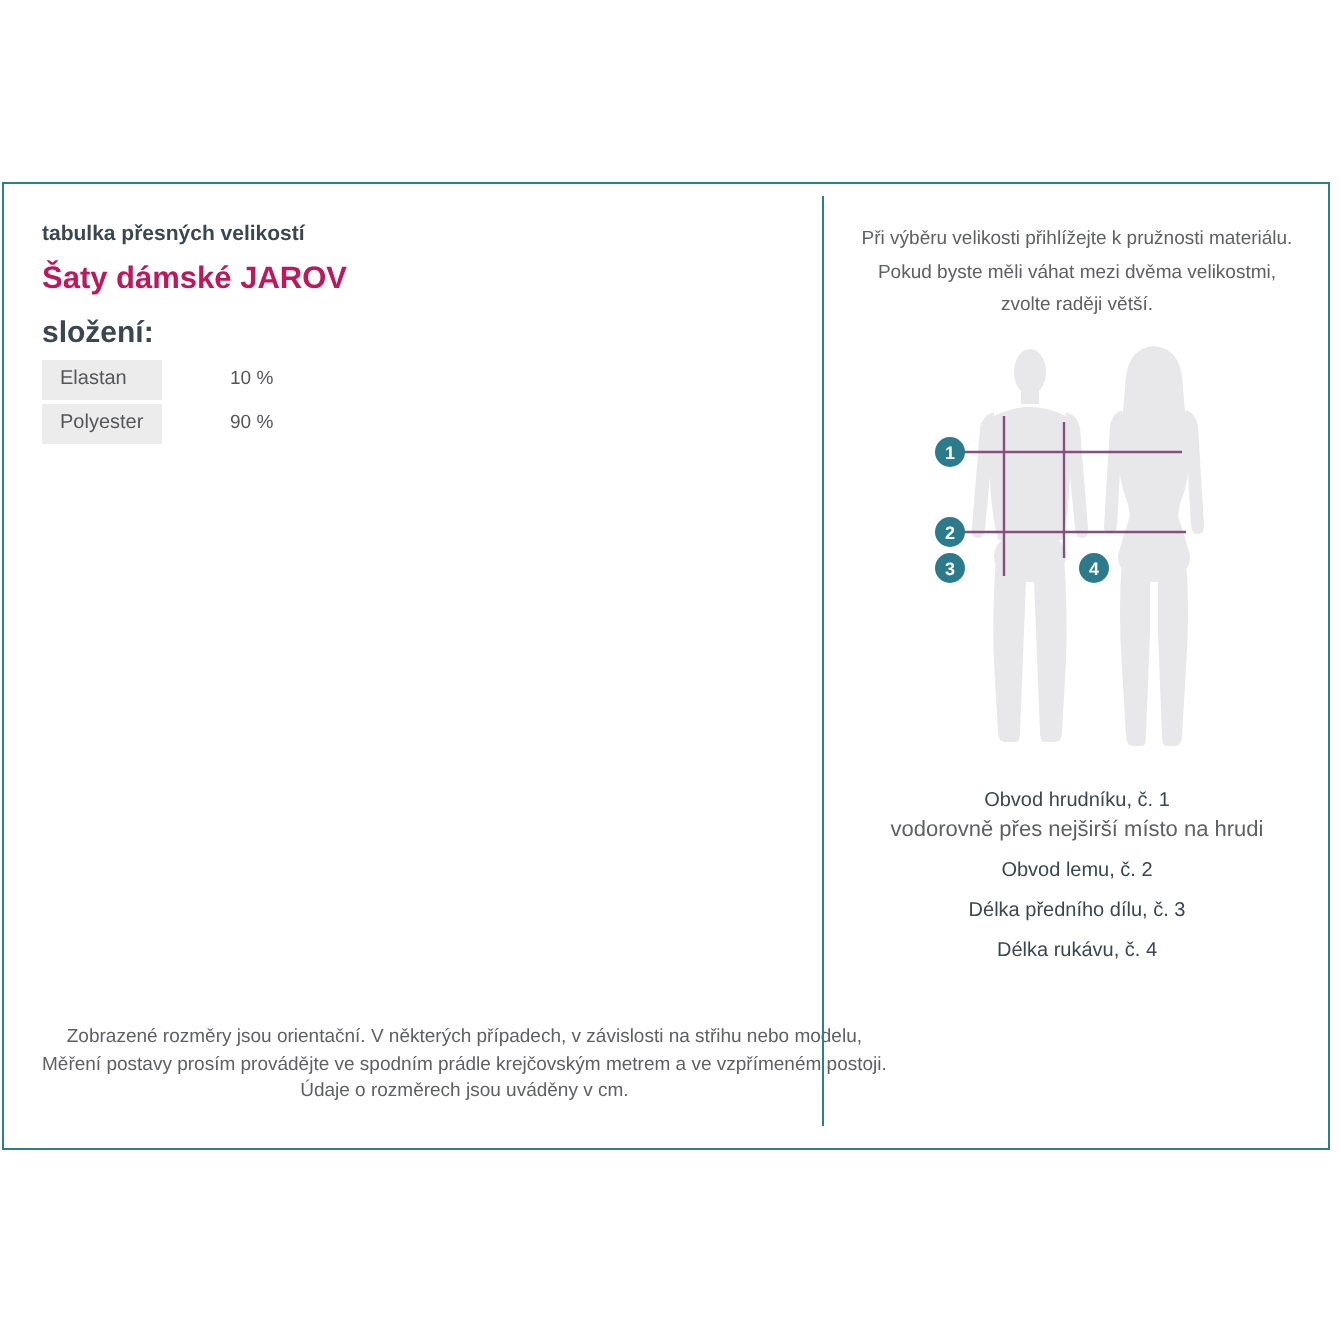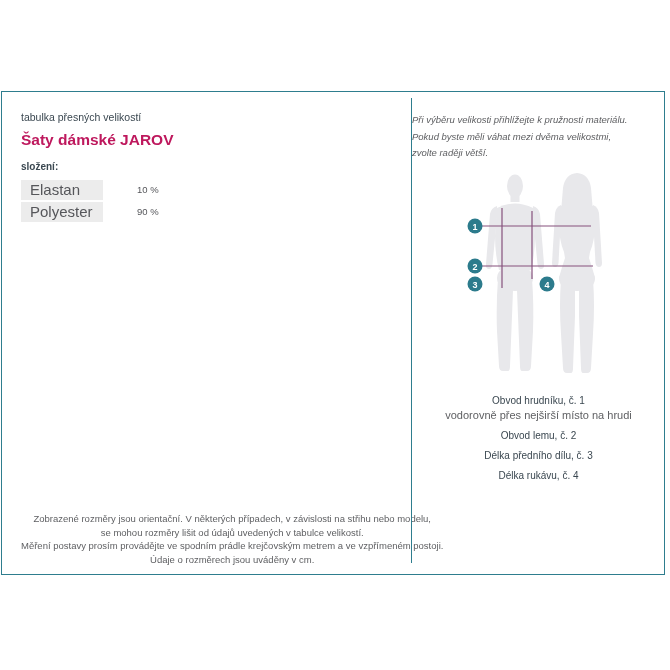--- a/index.html
+++ b/index.html
@@ -13,41 +13,41 @@
   .panel {
     position: absolute;
     left: 1px; top: 91px;
     width: 664px; height: 484px;
     border: 1px solid #2e7d8e;
     background: #ffffff;
   }
   
   .subtitle {
     position: absolute; left: 19px; top: 18px;
-    font-size: 10.5px; font-weight: normal; color: #3a4750;
+    font-size: 10.5px; font-weight: bold; color: #3a4750;
     line-height: 14px;
   }
   .title {
     position: absolute; left: 19px; top: 38px;
     font-size: 15.5px; font-weight: bold; color: #be185d;
     line-height: 20px;
   }
   .comp-heading {
     position: absolute; left: 19px; top: 68px;
-    font-size: 10px; font-weight: bold; color: #3a4750;
+    font-size: 15px; font-weight: bold; color: #3a4750;
     line-height: 14px;
   }
   .comp-table {
     position: absolute; left: 19px; top: 88px;
     width: 200px;
   }
   .comp-row { display: flex; margin-bottom: 2px; height: 20px; }
   .comp-cell-label {
-    width: 82px; background: #ececec;
-    font-size: 15px; line-height: 20px; color: #55565a;
+    width: 60px; background: #ececec;
+    font-size: 10px; line-height: 20px; color: #55565a;
     padding-left: 9px;
   }
   .comp-cell-value {
     font-size: 9.5px; line-height: 20px; color: #55565a;
     padding-left: 34px;
   }
   .notes {
     position: absolute; left: 19px; top: 420px;
     font-size: 9.5px; line-height: 13.5px; color: #5f6063;
     white-space: nowrap;
@@ -62,21 +62,21 @@
   
   .right-col {
     position: absolute; left: 410px; top: 0;
     width: 253px; height: 482px;
   }
   .advice {
     position: absolute; left: 0; top: 20px; width: 253px;
     font-size: 9.5px; line-height: 16.5px; color: #5f6063;
     text-align: center; white-space: nowrap;
   }
-  .advice div { text-align: left; font-style: italic; }
+  .advice div { text-align: center; }
   .figure-svg {
     position: absolute; left: -1px; top: 74px;
     width: 254px; height: 225px;
   }
   .measures {
     position: absolute; left: 0; top: 301px; width: 253px;
     text-align: center;
   }
   .measure-item { margin-bottom: 5px; }
   .measure-label {
@@ -107,21 +107,20 @@
       <div class="comp-cell-value">10 %</div>
     </div>
     <div class="comp-row">
       <div class="comp-cell-label">Polyester</div>
       <div class="comp-cell-value">90 %</div>
     </div>
   </div>
 
   <div class="notes">
     <div>Zobrazené rozměry jsou orientační. V některých případech, v závislosti na střihu nebo modelu,</div>
-    <div>se mohou rozměry lišit od údajů uvedených v tabulce velikostí.</div>
     <div>Měření postavy prosím provádějte ve spodním prádle krejčovským metrem a ve vzpřímeném postoji.</div>
     <div>Údaje o rozměrech jsou uváděny v cm.</div>
   </div>
 
   <div class="divider"></div>
 
   <div class="right-col">
 
     <div class="advice">
       <div>Při výběru velikosti přihlížejte k pružnosti materiálu.</div>

